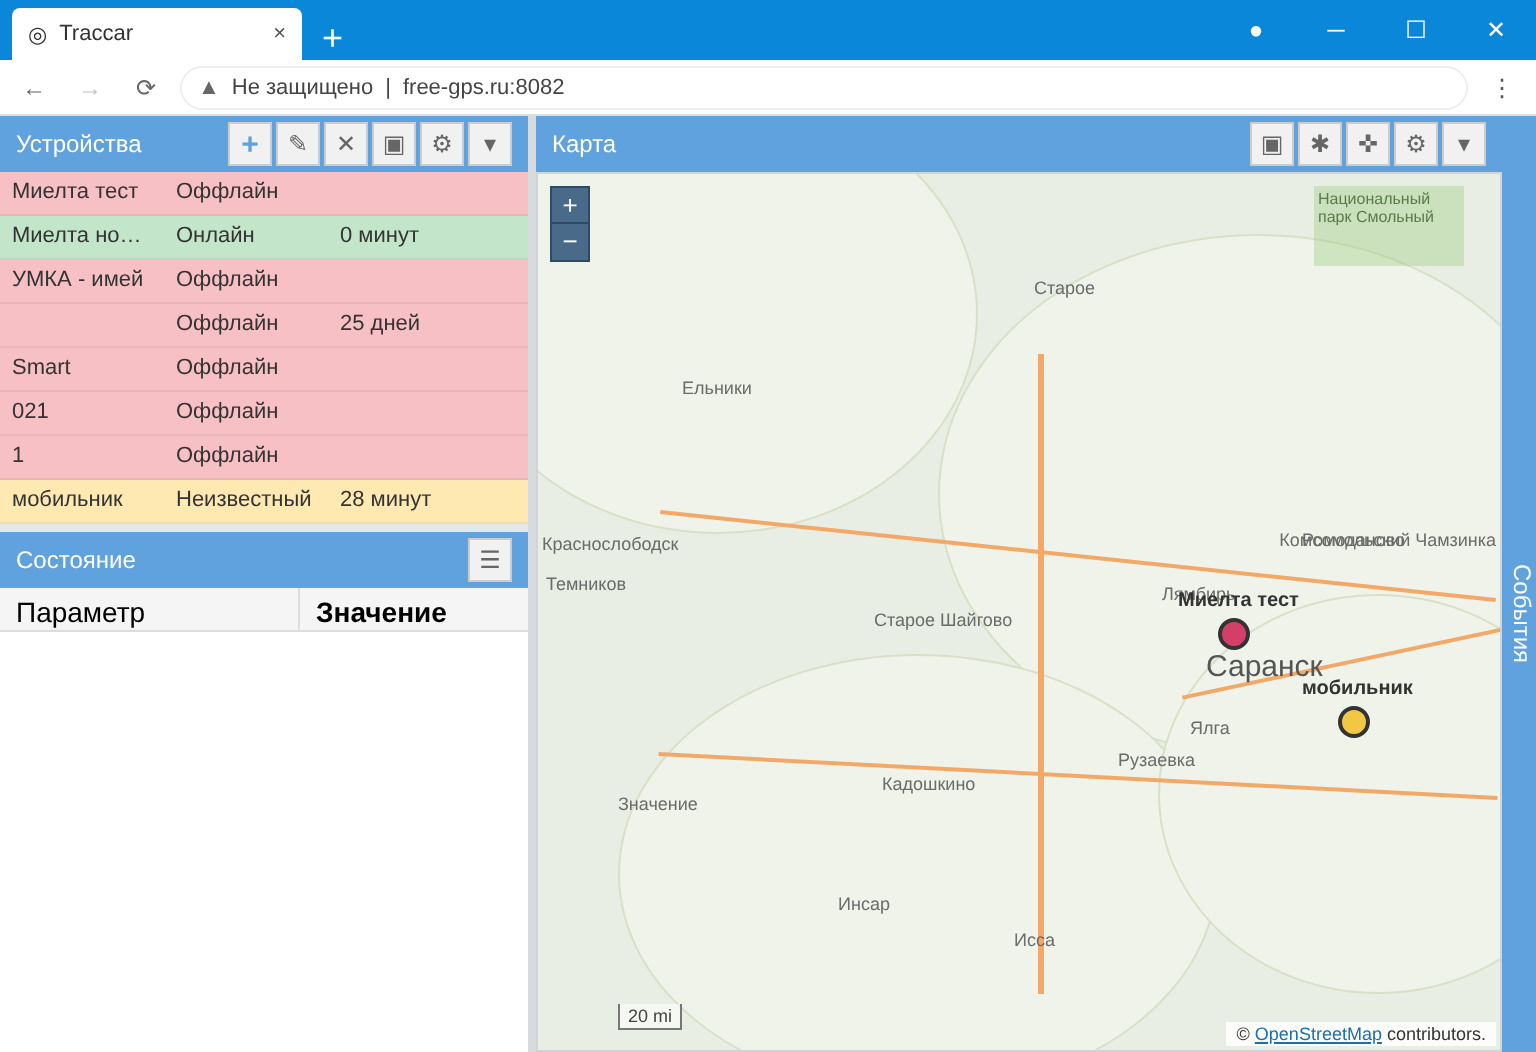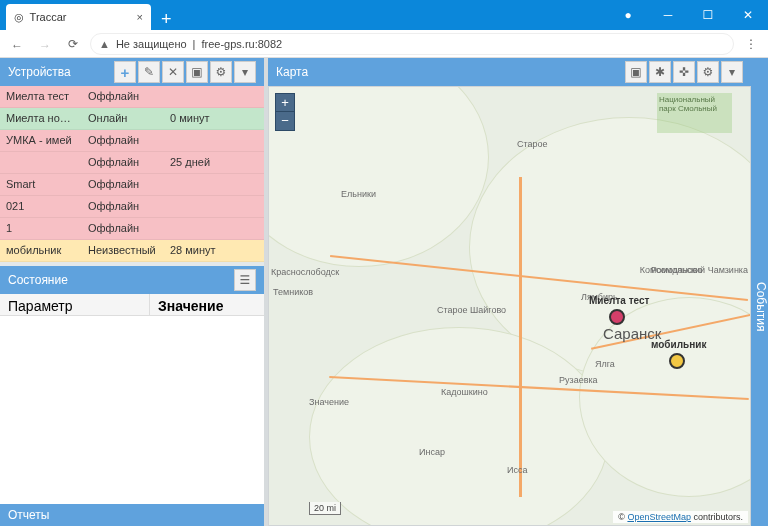--- a/index.html
+++ b/index.html
@@ -172,23 +172,20 @@
             <div class="tbtn">☰</div>
           </div>
       </div>
       <div class="state-cols">
         <div class="sc sc1">Параметр</div>
         <div class="sc sc2">Значение</div>
       </div>
       <div class="state-body"></div>
     </div>
 
-    <div class="reports">
-      <span>Отчеты</span>
-    </div>
   </div>
 
   <div class="rightside">
     <div class="mapcol">
       <div class="panel-hd map-hd">
         <span>Карта</span>
         <div class="tools">
           <div class="tbtn">▣</div>
           <div class="tbtn">✱</div>
           <div class="tbtn">✜</div>

